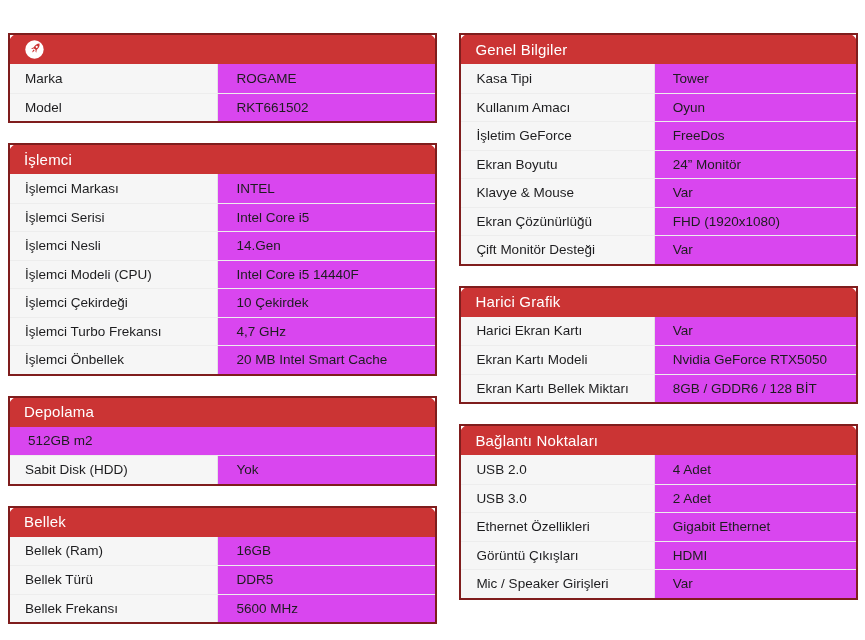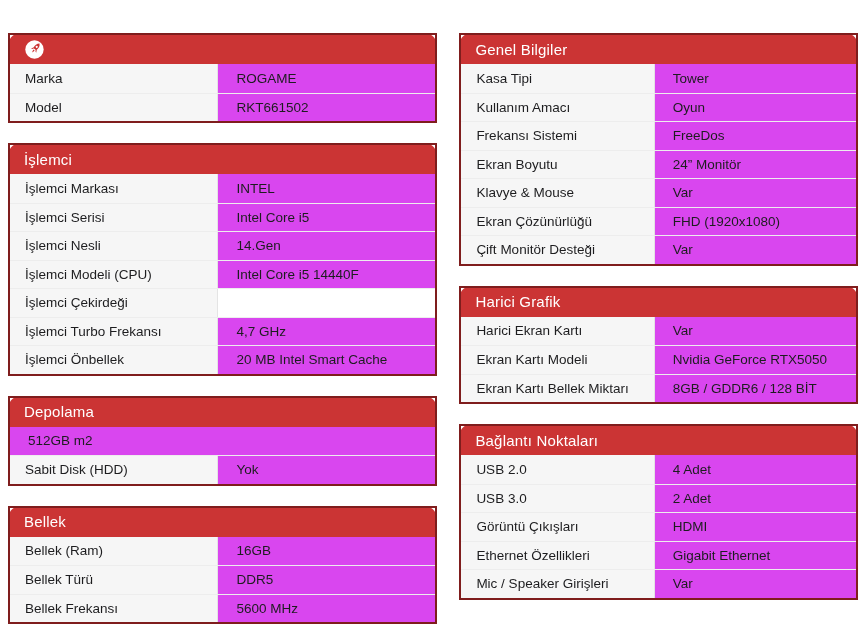--- a/index.html
+++ b/index.html
@@ -125,20 +125,21 @@
           <div class="spec-row">
             <div class="spec-label">İşlemci Nesli</div>
             <div class="spec-value">14.Gen</div>
           </div>
           <div class="spec-row">
             <div class="spec-label">İşlemci Modeli (CPU)</div>
             <div class="spec-value">Intel Core i5 14440F</div>
           </div>
           <div class="spec-row">
             <div class="spec-label">İşlemci Çekirdeği</div>
+            <div class="spec-value">10 Çekirdek</div>
           </div>
           <div class="spec-row">
             <div class="spec-label">İşlemci Turbo Frekansı</div>
             <div class="spec-value">4,7 GHz</div>
           </div>
           <div class="spec-row">
             <div class="spec-label">İşlemci Önbellek</div>
             <div class="spec-value">20 MB Intel Smart Cache</div>
           </div>
         </section>
@@ -179,21 +180,21 @@
           </div>
           <div class="spec-row">
             <div class="spec-label">Kasa Tipi</div>
             <div class="spec-value">Tower</div>
           </div>
           <div class="spec-row">
             <div class="spec-label">Kullanım Amacı</div>
             <div class="spec-value">Oyun</div>
           </div>
           <div class="spec-row">
-            <div class="spec-label">Frekansı Sistemi</div>
+            <div class="spec-label">İşletim GeForce</div>
             <div class="spec-value">FreeDos</div>
           </div>
           <div class="spec-row">
             <div class="spec-label">Ekran Boyutu</div>
             <div class="spec-value">24” Monitör</div>
           </div>
           <div class="spec-row">
             <div class="spec-label">Klavye &amp; Mouse</div>
             <div class="spec-value">Var</div>
           </div>
@@ -229,26 +230,26 @@
           </div>
           <div class="spec-row">
             <div class="spec-label">USB 2.0</div>
             <div class="spec-value">4 Adet</div>
           </div>
           <div class="spec-row">
             <div class="spec-label">USB 3.0</div>
             <div class="spec-value">2 Adet</div>
           </div>
           <div class="spec-row">
+            <div class="spec-label">Ethernet Özellikleri</div>
+            <div class="spec-value">Gigabit Ethernet</div>
+          </div>
+          <div class="spec-row">
             <div class="spec-label">Görüntü Çıkışları</div>
             <div class="spec-value">HDMI</div>
-          </div>
-          <div class="spec-row">
-            <div class="spec-label">Ethernet Özellikleri</div>
-            <div class="spec-value">Gigabit Ethernet</div>
           </div>
           <div class="spec-row">
             <div class="spec-label">Mic / Speaker Girişleri</div>
             <div class="spec-value">Var</div>
           </div>
         </section>
       </div>
   </div>
 </div>
 

